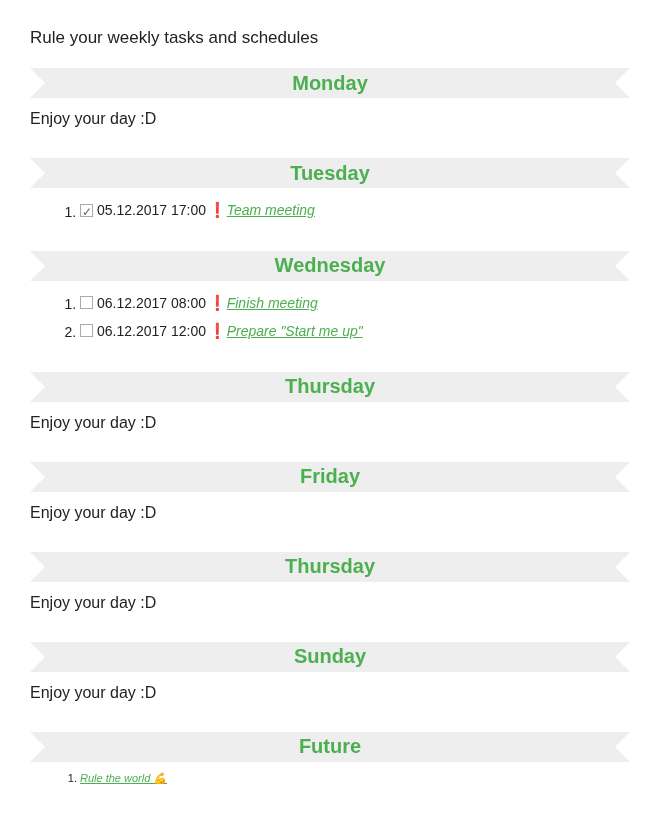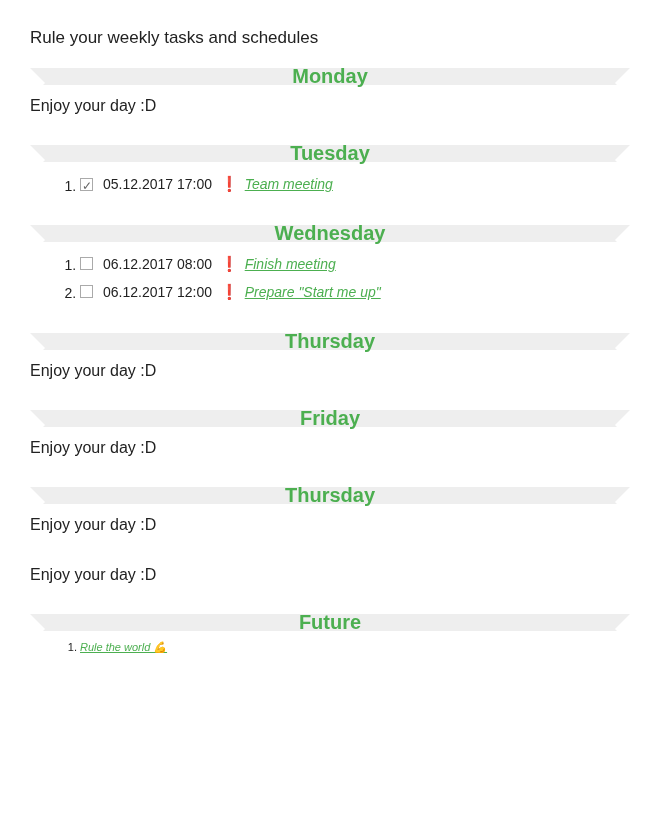--- a/index.html
+++ b/index.html
@@ -17,21 +17,21 @@
       font-weight: normal;
       margin: 8px 0 20px 0;
       color: #222;
     }
     .day-section {
       margin-bottom: 28px;
     }
     .day-header {
       position: relative;
       background: #eeeeee;
-      height: 17px;
+      height: 30px;
       display: flex;
       align-items: center;
       justify-content: center;
       margin-bottom: 10px;
     }
     .day-header::before,
     .day-header::after {
       content: "";
       position: absolute;
       top: 0;
@@ -63,21 +63,20 @@
       padding-left: 50px;
     }
     .task-list li {
       margin: 3px 0;
       font-size: 14px;
       line-height: 1.6;
     }
     .task-line {
       display: inline-flex;
       align-items: center;
-      gap: 6px;
     }
     .chk {
       display: inline-block;
       width: 13px;
       height: 13px;
       border: 1px solid #aaa;
       background: #fff;
       position: relative;
       vertical-align: middle;
     }
@@ -180,20 +179,23 @@
 </div>
 
 <div class="day-section">
   <div class="day-header">
     <span class="day-name">Thursday</span>
   </div>
   <div class="empty-text">Enjoy your day :D</div>
 </div>
 
 <div class="day-section">
+  <div class="day-header">
+    <span class="day-name">Sunday</span>
+  </div>
   <div class="empty-text">Enjoy your day :D</div>
 </div>
 
 <div class="day-section">
   <div class="day-header">
     <span class="day-name">Future</span>
   </div>
   <ol class="future-list">
     <li>
       <a href="#" class="task-link">Rule the world 💪</a>

